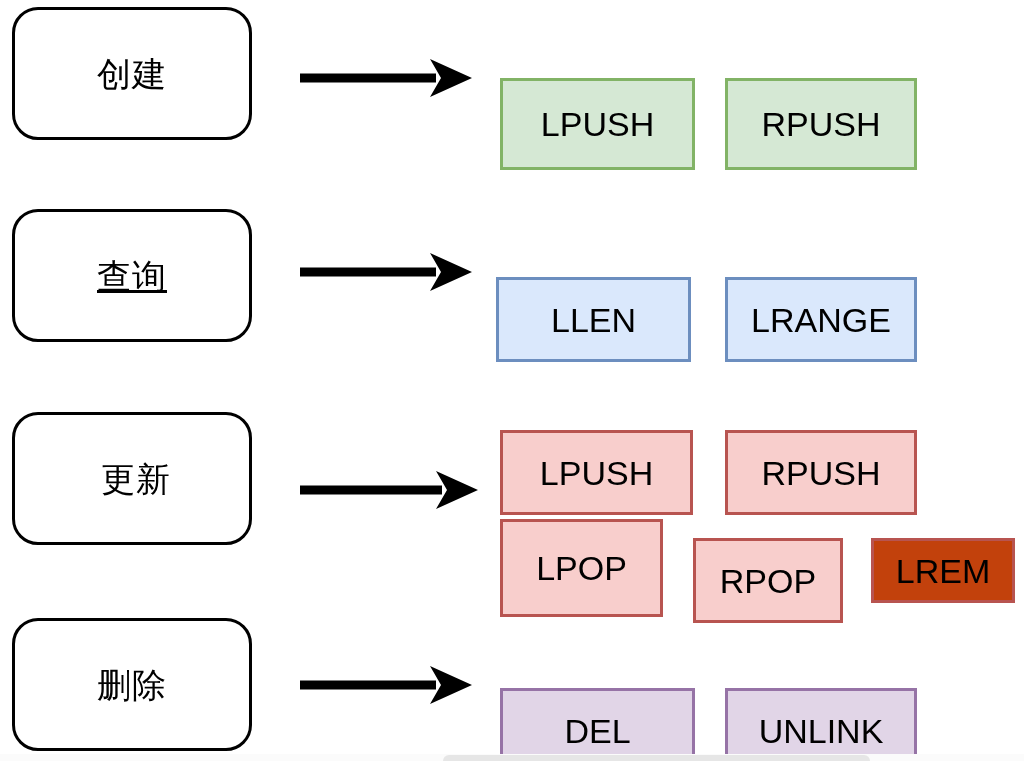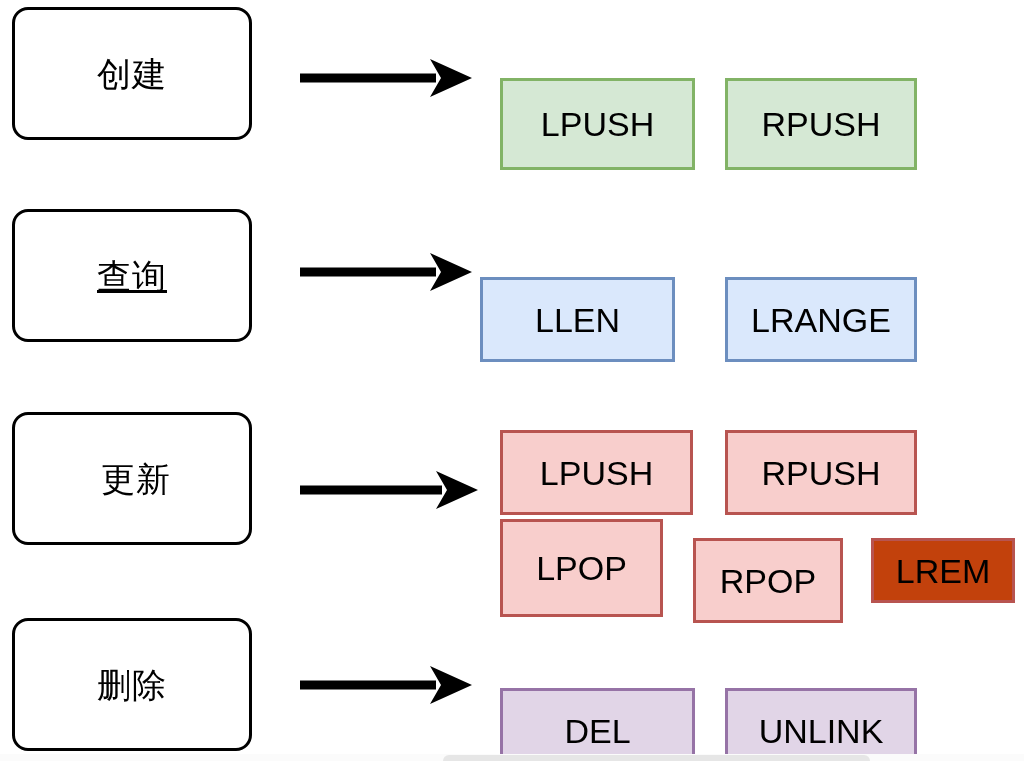--- a/index.html
+++ b/index.html
@@ -17,21 +17,21 @@
     background: #ffffff;
     overflow: hidden;
   }
 
   
   .cat-box {
     position: absolute;
     box-sizing: border-box;
     background: #ffffff;
     border: 3px solid #000000;
-    border-radius: 16px;
+    border-radius: 26px;
     display: flex;
     align-items: center;
     justify-content: center;
   }
   .cat-label {
     font-size: 34px;
     line-height: 1;
     color: #000000;
     letter-spacing: 1px;
     font-family: "DejaVu Sans", "Liberation Sans", sans-serif;
@@ -101,21 +101,21 @@
     <span class="cat-label">查询</span>
   </div>
 
   <div class="arrow" style="left:298px; top:250px; width:180px; height:44px;">
     <svg width="180" height="44" viewBox="0 0 180 44" xmlns="http://www.w3.org/2000/svg">
       <line x1="2" y1="22" x2="138" y2="22" stroke="#000000" stroke-width="9"></line>
       <polygon points="132,3 174,22 132,41 143,22" fill="#000000"></polygon>
     </svg>
   </div>
 
-  <div class="cmd-box" style="left:480px; top:232px; width:195px; height:85px; background:#dae8fc; border-color:#6c8ebf;">
+  <div class="cmd-box" style="left:496px; top:232px; width:195px; height:85px; background:#dae8fc; border-color:#6c8ebf;">
     <span class="cmd-label">LLEN</span>
   </div>
 
   <div class="cmd-box" style="left:725px; top:232px; width:192px; height:85px; background:#dae8fc; border-color:#6c8ebf;">
     <span class="cmd-label">LRANGE</span>
   </div>
 
   <div class="cat-box" style="left:12px; top:412px; width:240px; height:133px;padding-left:8px;">
     <span class="cat-label">更新</span>
   </div>

